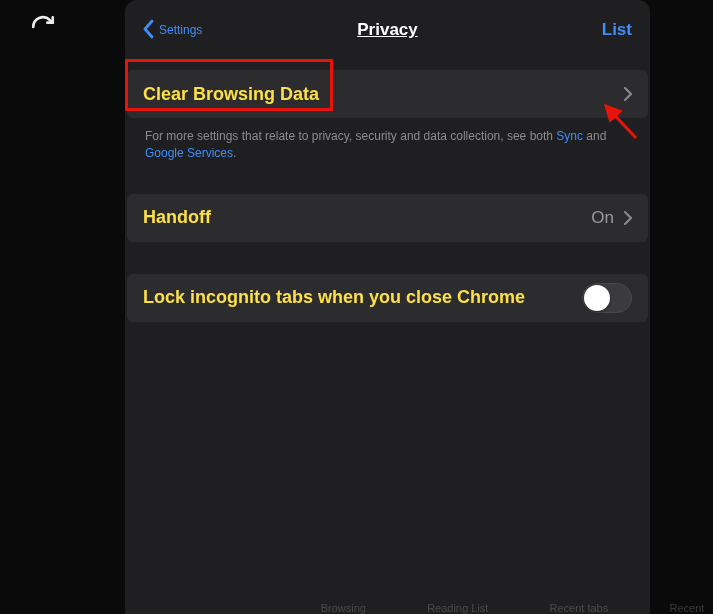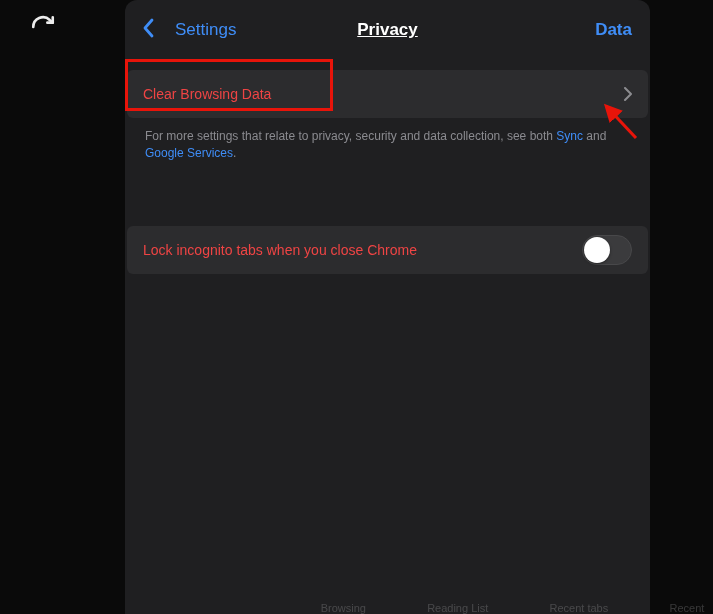--- a/index.html
+++ b/index.html
@@ -38,23 +38,23 @@
     height: 60px;
     display: flex;
     align-items: center;
     position: relative;
     padding: 0 18px;
   }
   .back-btn {
     display: flex;
     align-items: center;
     color: #3f8df7;
-    font-size: 17px;
-    cursor: pointer;
-    gap: 20px;
+    font-size: 12px;
+    cursor: pointer;
+    gap: 4px;
   }
   .back-btn svg { width: 12px; height: 20px; }
   .nav-title {
     position: absolute;
     left: 50%;
     transform: translateX(-50%);
     color: #fff;
     font-weight: 600;
     font-size: 17px;
     text-decoration: underline;
@@ -74,22 +74,23 @@
   .cell {
     background: #2c2c2e;
     min-height: 48px;
     display: flex;
     align-items: center;
     padding: 0 16px;
     border-radius: 6px;
     position: relative;
   }
   .cell .label {
-    color: #ef4444;
-    font-size: 14px;
+    color: #fde047;
+    font-size: 18px;
+    font-weight: bold;
   }
   .cell .value-right {
     margin-left: auto;
     color: #9a9a9e;
     font-size: 17px;
   }
   .chevron {
     margin-left: 10px;
     color: #8c8c90;
     display: flex;
@@ -171,41 +172,50 @@
   <div class="nav-bar">
     <div class="back-btn">
       <span>
         <svg viewBox="0 0 12 20" fill="none" stroke="currentColor" stroke-width="2.8" stroke-linecap="round" stroke-linejoin="round">
           <polyline points="9 2 2 10 9 18"></polyline>
         </svg>
       </span>
       <span>Settings</span>
     </div>
     <div class="nav-title">Privacy</div>
-    <div class="done-btn">Data</div>
+    <div class="done-btn">List</div>
   </div>
 
   <div class="content">
 
     <div class="cell-group">
       <div class="cell">
         <span class="label">Clear Browsing Data</span>
         <span class="chevron" style="margin-left:auto">
           <svg viewBox="0 0 8 14" fill="none" stroke="currentColor" stroke-width="2" stroke-linecap="round" stroke-linejoin="round">
             <polyline points="1 1 7 7 1 13"></polyline>
           </svg>
         </span>
       </div>
       <div class="footer-note">
         <span>For more settings that relate to privacy, security and data collection, see both </span><span class="link">Sync</span><span> and </span><span class="link">Google Services</span><span>.</span>
       </div>
     </div>
 
     <div class="section-gap"></div>
 
+    <div class="cell">
+      <span class="label">Handoff</span>
+      <span class="value-right">On</span>
+      <span class="chevron">
+        <svg viewBox="0 0 8 14" fill="none" stroke="currentColor" stroke-width="2" stroke-linecap="round" stroke-linejoin="round">
+          <polyline points="1 1 7 7 1 13"></polyline>
+        </svg>
+      </span>
+    </div>
 
     <div class="section-gap"></div>
 
     <div class="cell">
       <span class="label">Lock incognito tabs when you close Chrome</span>
       <div class="switch">
         <div class="knob"></div>
       </div>
     </div>
 

